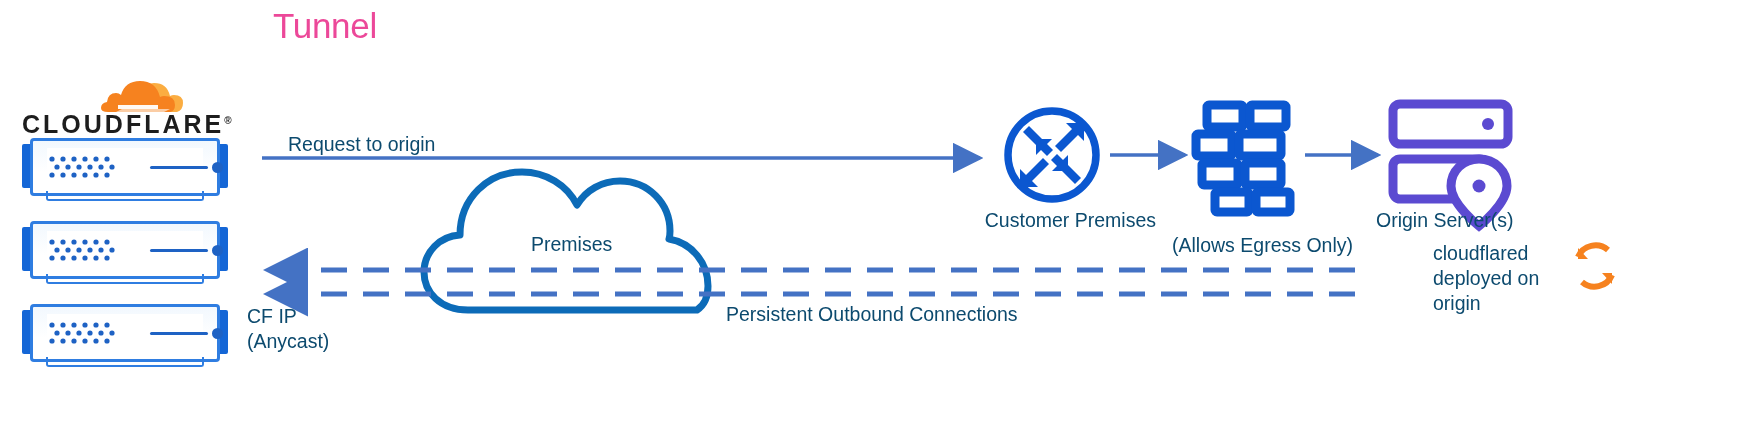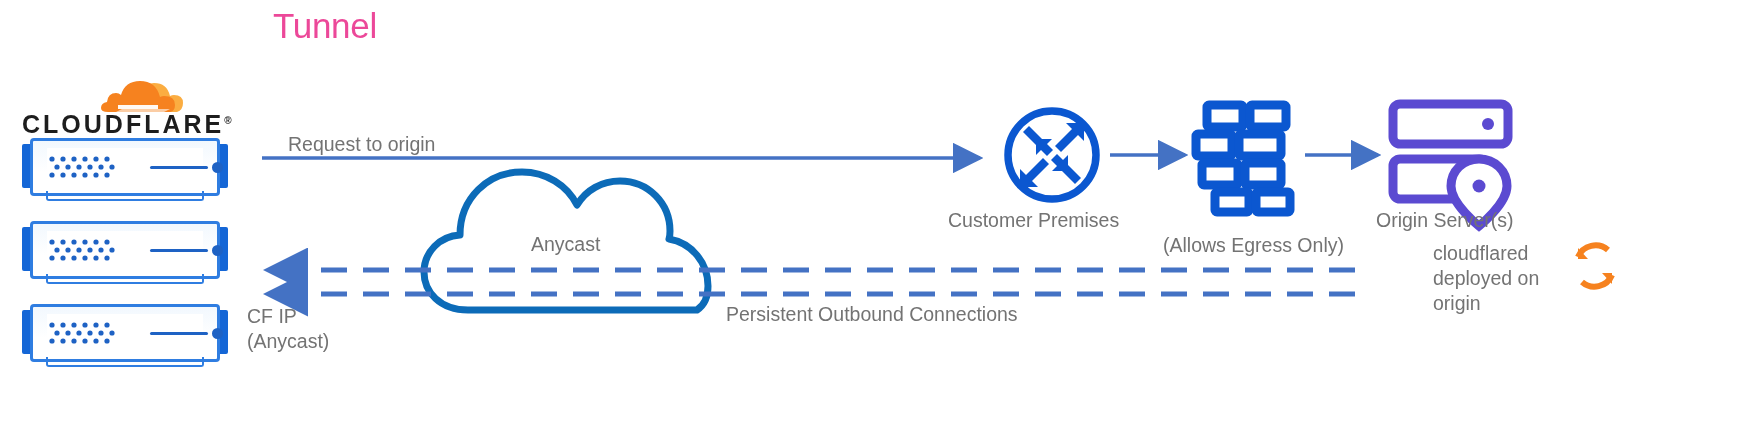--- a/index.html
+++ b/index.html
@@ -30,22 +30,22 @@
             background:#ffffff;border:2px solid #ffffff;}
   .srv-foot{position:absolute;left:24px;right:24px;top:53px;height:8px;
             border:2px solid #2f7de1;border-top:none;border-radius:0 0 3px 3px;}
   .srv-dots{position:absolute;left:26px;top:18px;width:82px;height:22px;}
   .srv-line{position:absolute;left:128px;top:28px;width:58px;height:3px;
             background:#1e62c4;border-radius:2px;}
   .srv-led{position:absolute;left:190px;top:24px;width:11px;height:11px;
            border-radius:50%;background:#1e62c4;}
 
   
-  .lbl{position:absolute;color:#737373;font-size:19.5px;line-height:25px;}
-  .lbl.c{text-align:left;}
+  .lbl{position:absolute;color:#0c4a6e;font-size:19.5px;line-height:25px;}
+  .lbl.c{text-align:right;}
 
   
   #vec{position:absolute;left:0;top:0;width:1754px;height:422px;}
 </style>
 </head>
 <body>
 
 <div class="stage">
 
   <div id="title">Tunnel</div>
@@ -228,21 +228,21 @@
     <g fill="none" stroke="#f6821f" stroke-width="6" stroke-linecap="butt">
       <path d="M1578 257 a19 19 0 0 1 30 -7"></path>
       <path d="M1612 275 a19 19 0 0 1 -30 7"></path>
       <path d="M1578 248 l0 11 l10 0 Z" fill="#f6821f" stroke="none"></path>
       <path d="M1612 284 l0 -11 l-10 0 Z" fill="#f6821f" stroke="none"></path>
     </g>
   </svg>
 
   <div class="lbl" style="left:288px;top:132px">Request to origin</div>
 
-  <div class="lbl" style="left:531px;top:232px">Anycast</div>
+  <div class="lbl" style="left:531px;top:232px">Premises</div>
 
   <div class="lbl" style="left:247px;top:304px">CF IP</div>
   <div class="lbl" style="left:247px;top:329px">(Anycast)</div>
 
   <div class="lbl" style="left:726px;top:302px">Persistent Outbound Connections</div>
 
   <div class="lbl c" style="left:948px;top:208px;width:208px">Customer Premises</div>
 
   <div class="lbl" style="left:1376px;top:208px">Origin Server(s)</div>
 

